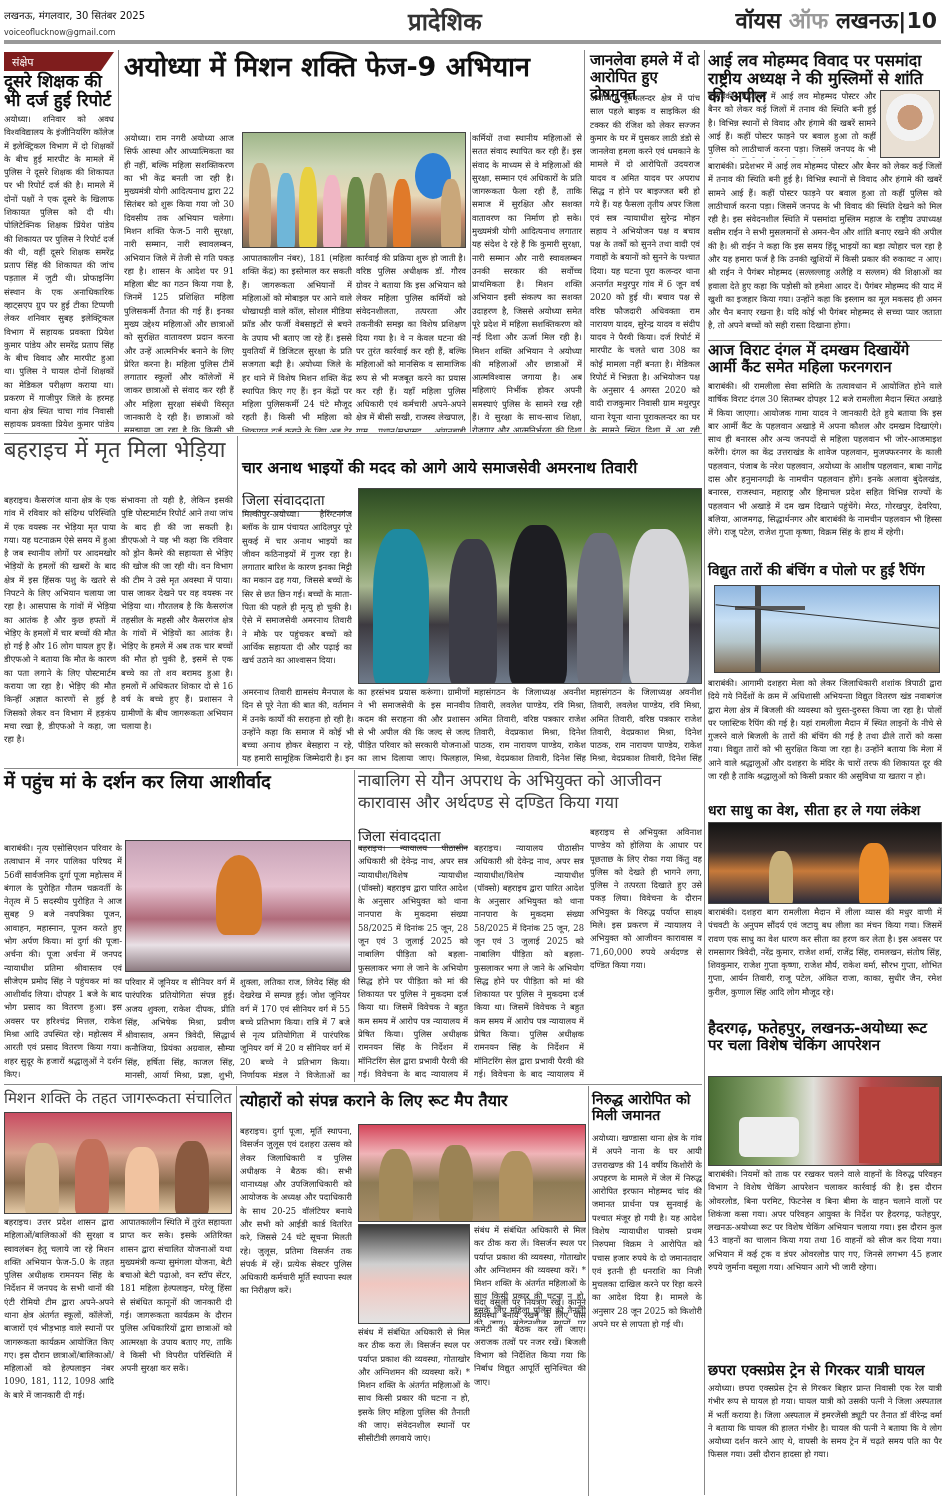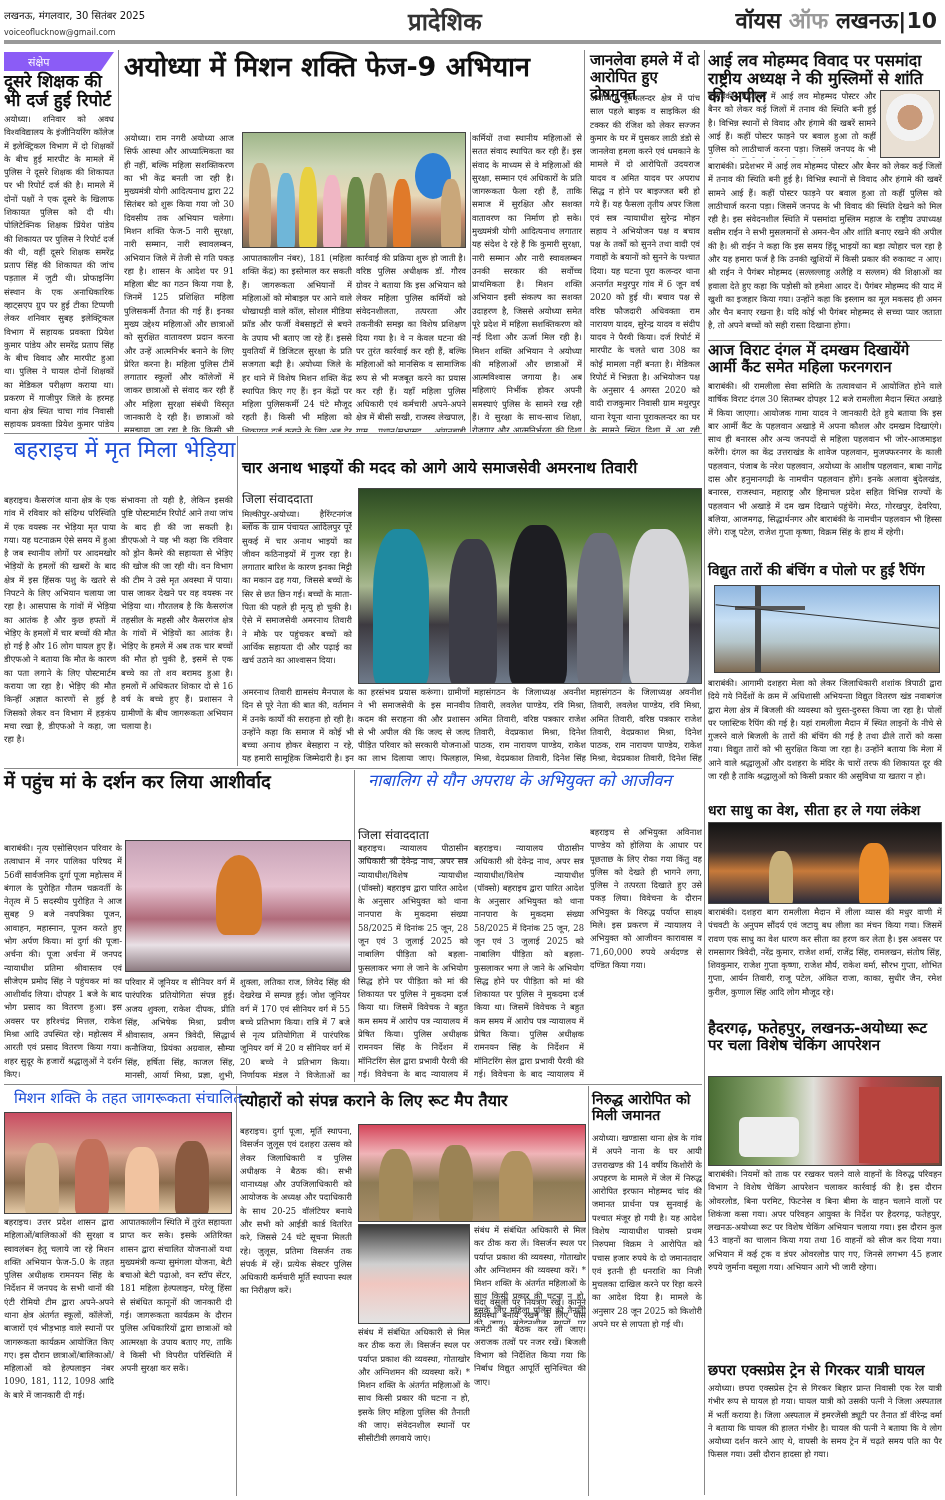--- a/index.html
+++ b/index.html
@@ -7,25 +7,25 @@
   body { font-family: "DejaVu Sans", sans-serif; color: #111; position: relative; }
   .abs { position: absolute; }
   .masthead-date { left: 4px; top: 8px; font-size: 10px; }
   .masthead-email { left: 4px; top: 28px; font-size: 8px; color: #333; }
   .masthead-section { left: 408px; top: 4px; font-size: 24px; font-weight: bold; color: #333; }
   .masthead-brand { right: 8px; top: 4px; font-size: 22px; font-weight: bold; color: #222; }
   .masthead-brand .lt { color: #999; }
   .masthead-rule { left: 4px; right: 4px; top: 40px; height: 4px; background: #999; }
   .vline { width: 1px; background: #888; }
   .hline { height: 1px; background: #888; }
-  .tag-box { background: #8b5cf6; color: #fff; font-size: 11px; padding: 2px 24px; clip-path: polygon(0 0,100% 0,88% 100%,0 100%); width: 110px; font-family: Liberation Mono, monospace; }
+  .tag-box { background: #7f1d1d; color: #fff; font-size: 11px; padding: 2px 8px; clip-path: polygon(0 0,100% 0,88% 100%,0 100%); width: 110px; font-family: Liberation Mono, monospace; }
   .hd { font-weight: bold; line-height: 1.12; color: #111; }
-  .hd-thin { font-weight: normal; line-height: 1.12; color: #1d4ed8; margin-left: 10px; }
+  .hd-thin { font-weight: normal; line-height: 1.12; color: #404040; }
   .body { font-size: 8.4px; line-height: 1.58; color: #222; text-align: justify; overflow: hidden; font-family: "DejaVu Serif", serif; }
-  .byline { font-size: 12px; color: #222; border-bottom: 1px solid #555; padding-bottom: 15px; }
+  .byline { font-size: 14px; color: #222; border-bottom: 1px solid #555; padding-bottom: 2px; }
   .photo { overflow: hidden; border: 1px solid #444; }
   .ph-crowd { background: linear-gradient(180deg,#9fb68a 0%,#cfd7b8 30%,#e8d8b8 55%,#c58a6a 75%,#7a6a55 100%); }
   .ph-group { background: linear-gradient(180deg,#2d4a25 0%,#5a7d3a 25%,#a8b890 50%,#3d3a40 70%,#6f7a8a 100%); }
   .ph-durga { background: linear-gradient(180deg,#c8a4b8 0%,#e6c2d0 35%,#b06b7a 60%,#e9e1e6 80%,#8c7a80 100%); }
   .ph-court { background: linear-gradient(180deg,#3a3a3a 0%,#d0d0d0 40%,#f1c7c0 60%,#e3e3e3 100%); }
   .ph-meet { background: linear-gradient(180deg,#c94c62 0%,#d8a38e 40%,#8a6b4c 70%,#e4c9a5 100%); }
   .ph-police { background: linear-gradient(180deg,#d5455a 0%,#f0b4b8 30%,#8e7b55 60%,#a88f6a 100%); }
   .ph-wire { background: linear-gradient(180deg,#8fb6e0 0%,#c7dff4 40%,#b5c7cc 65%,#7e6a52 100%); }
   .ph-sita { background: linear-gradient(180deg,#141414 0%,#3b2f2a 35%,#c87a3a 60%,#2b2b3a 100%); }
   .ph-truck { background: linear-gradient(90deg,#4a6e34 0%,#9ab27e 30%,#e0e0da 45%,#b5494a 70%,#6f4a3a 100%); }
@@ -140,22 +140,23 @@
   <div>में पहुंच मां के दर्शन कर लिया आशीर्वाद</div>
 </div>
 <div class="abs body" style="left:4px;top:842px;width:118px;height:240px;">बाराबंकी। नृत्य एसोसिएशन परिवार के तत्वाधान में नगर पालिका परिषद में 56वीं सार्वजनिक दुर्गा पूजा महोत्सव में बंगाल के पुरोहित गौतम चक्रवर्ती के नेतृत्व में 5 सदस्यीय पुरोहित ने आज सुबह 9 बजे नवपत्रिका पूजन, आवाहन, महास्नान, पूजन करते हुए भोग अर्पण किया। मां दुर्गा की पूजा-अर्चना की। पूजा अर्चना में जनपद न्यायाधीश प्रतिमा श्रीवास्तव एवं सीजेएम प्रमोद सिंह ने पहुंचकर मां का आशीर्वाद लिया। दोपहर 1 बजे के बाद भोग प्रसाद का वितरण हुआ। इस अवसर पर हरिश्चंद्र मित्तल, राकेश मिश्रा आदि उपस्थित रहे। महोत्सव में आरती एवं प्रसाद वितरण किया गया। शहर सुदूर के हजारों श्रद्धालुओं ने दर्शन किए।</div>
 <div class="abs photo ph-durga" style="left:125px;top:840px;width:226px;height:132px;">
   <div class="figure" style="left:90px;top:14px;width:46px;height:80px;background:#d47a2a;border-radius:50% 50% 20% 20%;"></div>
 </div>
 <div class="abs body" style="left:125px;top:976px;width:110px;height:106px;">परिवार में जूनियर व सीनियर वर्ग में पारंपरिक प्रतियोगिता संपन्न हुई। अजय शुक्ला, राकेश दीपक, प्रीति सिंह, अभिषेक मिश्रा, प्रवीण श्रीवास्तव, अमन त्रिवेदी, सिद्धार्थ कनौजिया, प्रियंका अग्रवाल, सौम्या सिंह, हर्षिता सिंह, काजल सिंह, मानसी, आर्या मिश्रा, प्रज्ञा, शुभी, राधिका, शिवांगी, अंजली, प्रियांशी निगम, स्मृति राज, सुरभि शुक्ला, एकता अग्रवाल आदि।</div>
 <div class="abs body" style="left:240px;top:976px;width:110px;height:106px;">शुक्ला, लतिका राज, लिवेद सिंह की देखरेख में सम्पन्न हुई। जोश जूनियर वर्ग में 170 एवं सीनियर वर्ग में 55 बच्चे प्रतिभाग किया। रात्रि में 7 बजे से नृत्य प्रतियोगिता में पारंपरिक जूनियर वर्ग में 20 व सीनियर वर्ग में 20 बच्चे ने प्रतिभाग किया। निर्णायक मंडल ने विजेताओं का चयन किया। विजेताओं को पुरस्कार दिए गए।</div>
 <div class="abs vline" style="left:354px;top:770px;height:312px;"></div>
 
-<div class="abs hd-thin" style="left:358px;top:772px;width:344px;font-size:16.5px;font-style:italic;">
+<div class="abs hd-thin" style="left:358px;top:772px;width:344px;font-size:16.5px;">
   <div>नाबालिग से यौन अपराध के अभियुक्त को आजीवन</div>
+  <div style="margin-top:4px;">कारावास और अर्थदण्ड से दण्डित किया गया</div>
 </div>
 <div class="abs byline" style="left:358px;top:826px;width:110px;">जिला संवाददाता</div>
 <div class="abs body" style="left:358px;top:842px;width:110px;height:240px;">बहराइच। न्यायालय पीठासीन अधिकारी श्री देवेन्द्र नाथ, अपर सत्र न्यायाधीश/विशेष न्यायाधीश (पॉक्सो) बहराइच द्वारा पारित आदेश के अनुसार अभियुक्त को थाना नानपारा के मुकदमा संख्या 58/2025 में दिनांक 25 जून, 28 जून एवं 3 जुलाई 2025 को नाबालिग पीड़िता को बहला-फुसलाकर भगा ले जाने के अभियोग सिद्ध होने पर पीड़िता को मां की शिकायत पर पुलिस ने मुकदमा दर्ज किया था। जिसमें विवेचक ने बहुत कम समय में आरोप पत्र न्यायालय में प्रेषित किया। पुलिस अधीक्षक रामनयन सिंह के निर्देशन में मॉनिटरिंग सेल द्वारा प्रभावी पैरवी की गई। विवेचना के बाद न्यायालय में आरोप सिद्ध हुए। इसी के चलते आरोपी को दंडित किया गया।</div>
 <div class="abs body" style="left:474px;top:842px;width:110px;height:240px;">बहराइच। न्यायालय पीठासीन अधिकारी श्री देवेन्द्र नाथ, अपर सत्र न्यायाधीश/विशेष न्यायाधीश (पॉक्सो) बहराइच द्वारा पारित आदेश के अनुसार अभियुक्त को थाना नानपारा के मुकदमा संख्या 58/2025 में दिनांक 25 जून, 28 जून एवं 3 जुलाई 2025 को नाबालिग पीड़िता को बहला-फुसलाकर भगा ले जाने के अभियोग सिद्ध होने पर पीड़िता को मां की शिकायत पर पुलिस ने मुकदमा दर्ज किया था। जिसमें विवेचक ने बहुत कम समय में आरोप पत्र न्यायालय में प्रेषित किया। पुलिस अधीक्षक रामनयन सिंह के निर्देशन में मॉनिटरिंग सेल द्वारा प्रभावी पैरवी की गई। विवेचना के बाद न्यायालय में आरोप सिद्ध हुए। इसी के चलते आरोपी को दंडित किया गया।</div>
 <div class="abs body" style="left:590px;top:826px;width:112px;height:256px;">बहराइच से अभियुक्त अविनाश पाण्डेय को होलिया के आधार पर पूछताछ के लिए रोका गया किंतु वह पुलिस को देखते ही भागने लगा, पुलिस ने तत्परता दिखाते हुए उसे पकड़ लिया। विवेचना के दौरान अभियुक्त के विरुद्ध पर्याप्त साक्ष्य मिले। इस प्रकरण में न्यायालय ने अभियुक्त को आजीवन कारावास व 71,60,000 रुपये अर्थदण्ड से दण्डित किया गया।</div>
 
 <div class="abs hline" style="left:4px;top:1084px;width:698px;"></div>
 
 <div class="abs hd-thin" style="left:4px;top:1090px;width:228px;font-size:15px;">मिशन शक्ति के तहत जागरूकता संचालित</div>
 <div class="abs photo ph-meet" style="left:4px;top:1112px;width:228px;height:102px;">

